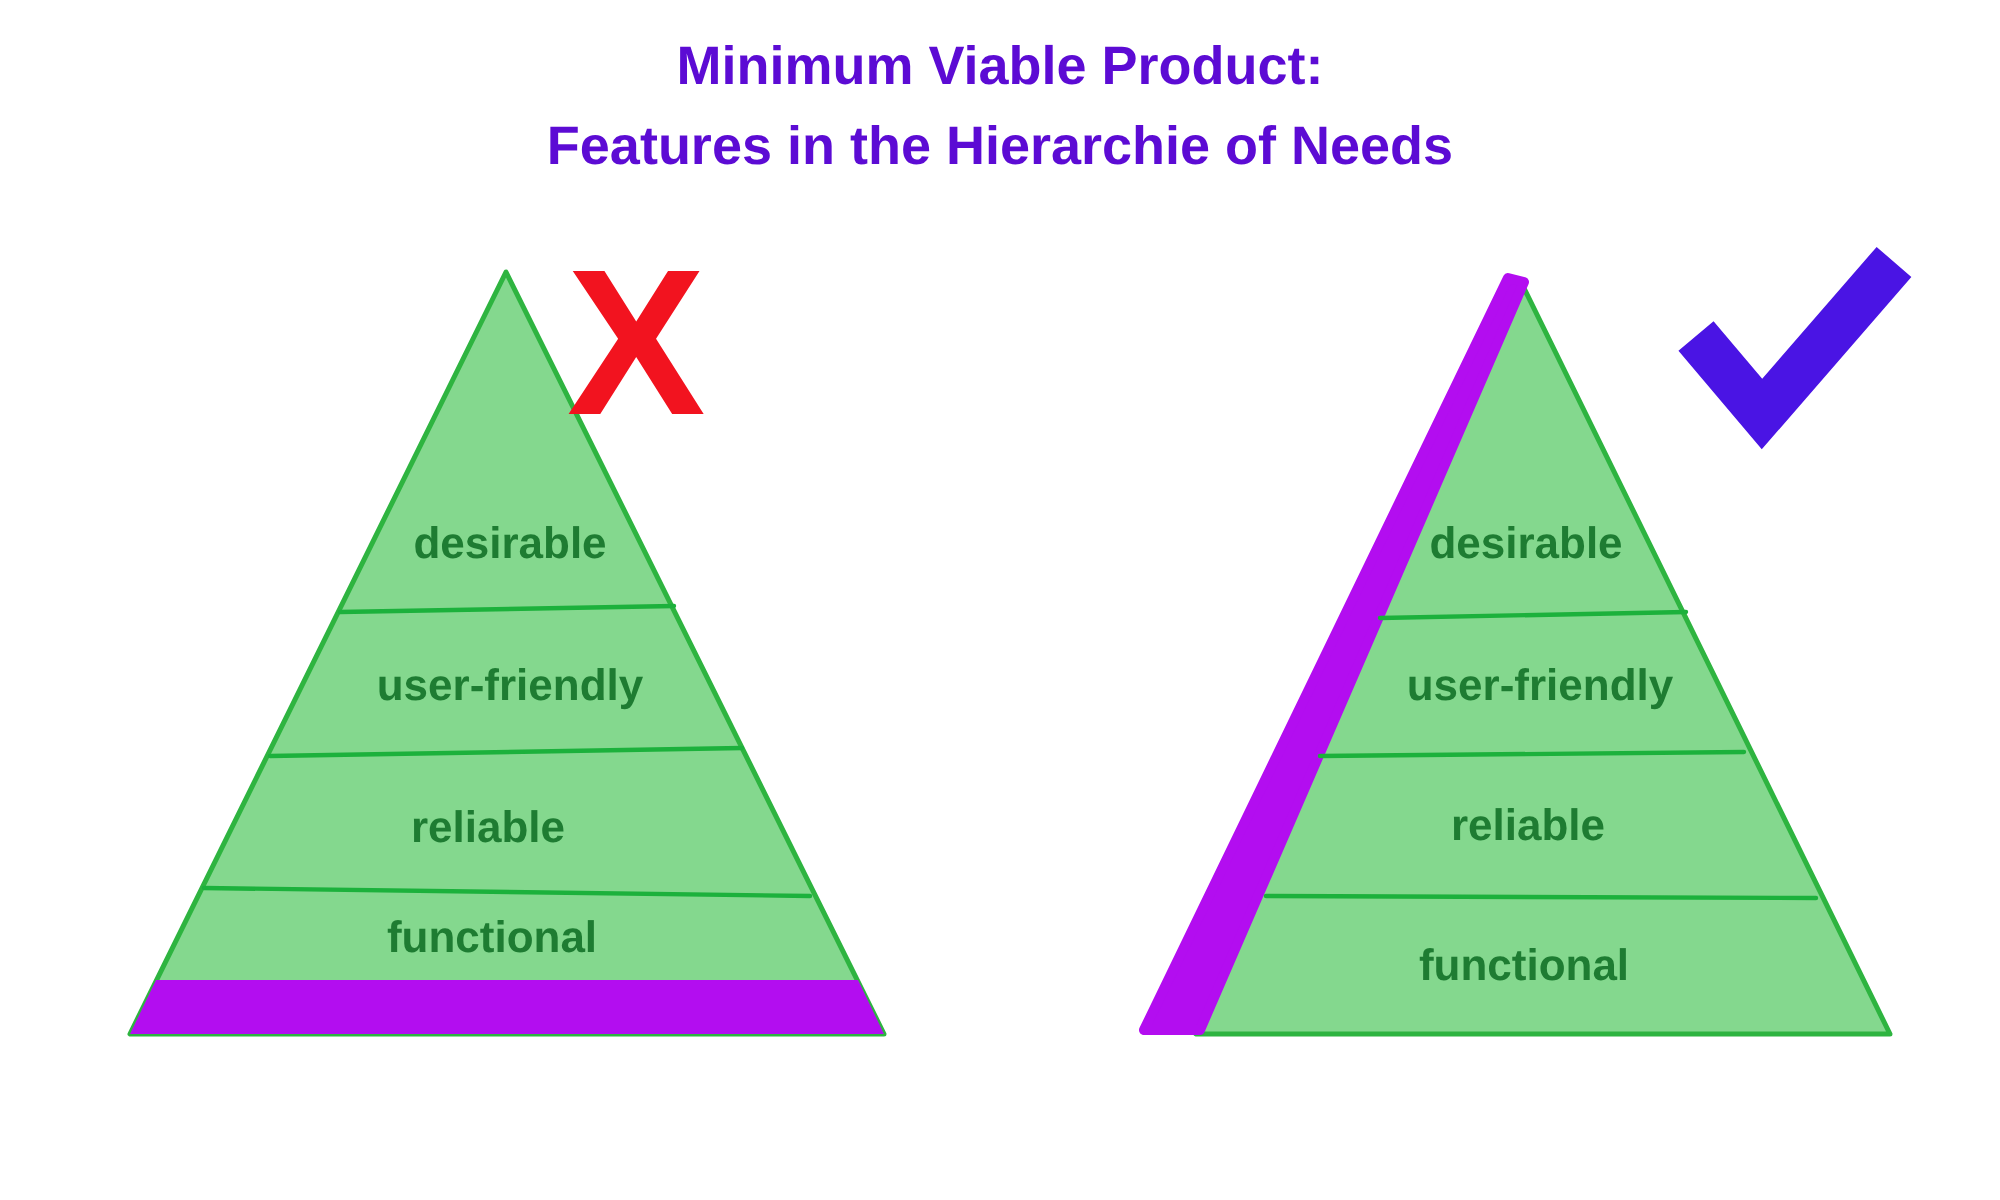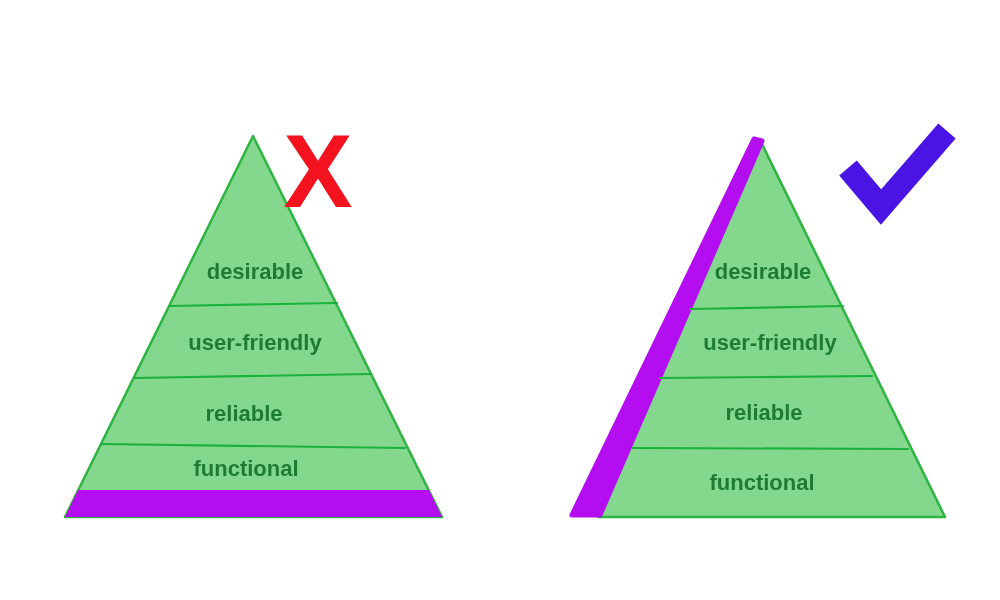--- a/index.html
+++ b/index.html
@@ -60,20 +60,22 @@
     stroke-width: 23;
     fill: none;
   }
 </style>
 </head>
 <body>
 
 <div class="canvas">
 
   <div class="title">
+    <div>Minimum Viable Product:</div>
+    <div>Features in the Hierarchie of Needs</div>
   </div>
 
   <svg class="diagram-svg" width="1000" height="600" viewBox="0 0 1000 600">
 
     <g>
       <polygon class="pyr" points="253,136 65,517 442,517"></polygon>
       <polygon class="stripe" points="78,490 429,490 442,517 65,517"></polygon>
       <line class="div-line" x1="170" y1="306" x2="337" y2="303"></line>
       <line class="div-line" x1="135" y1="378" x2="371" y2="374"></line>
       <line class="div-line" x1="102" y1="444" x2="405" y2="448"></line>

